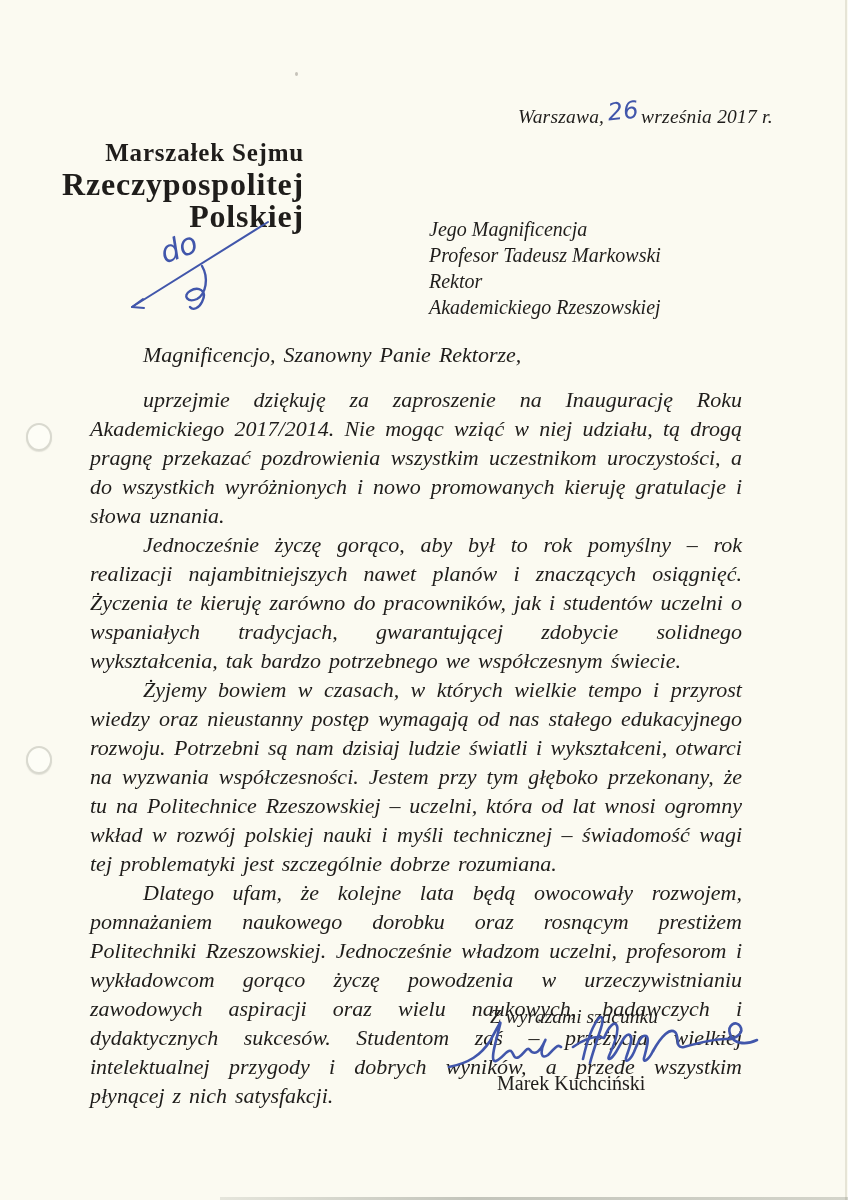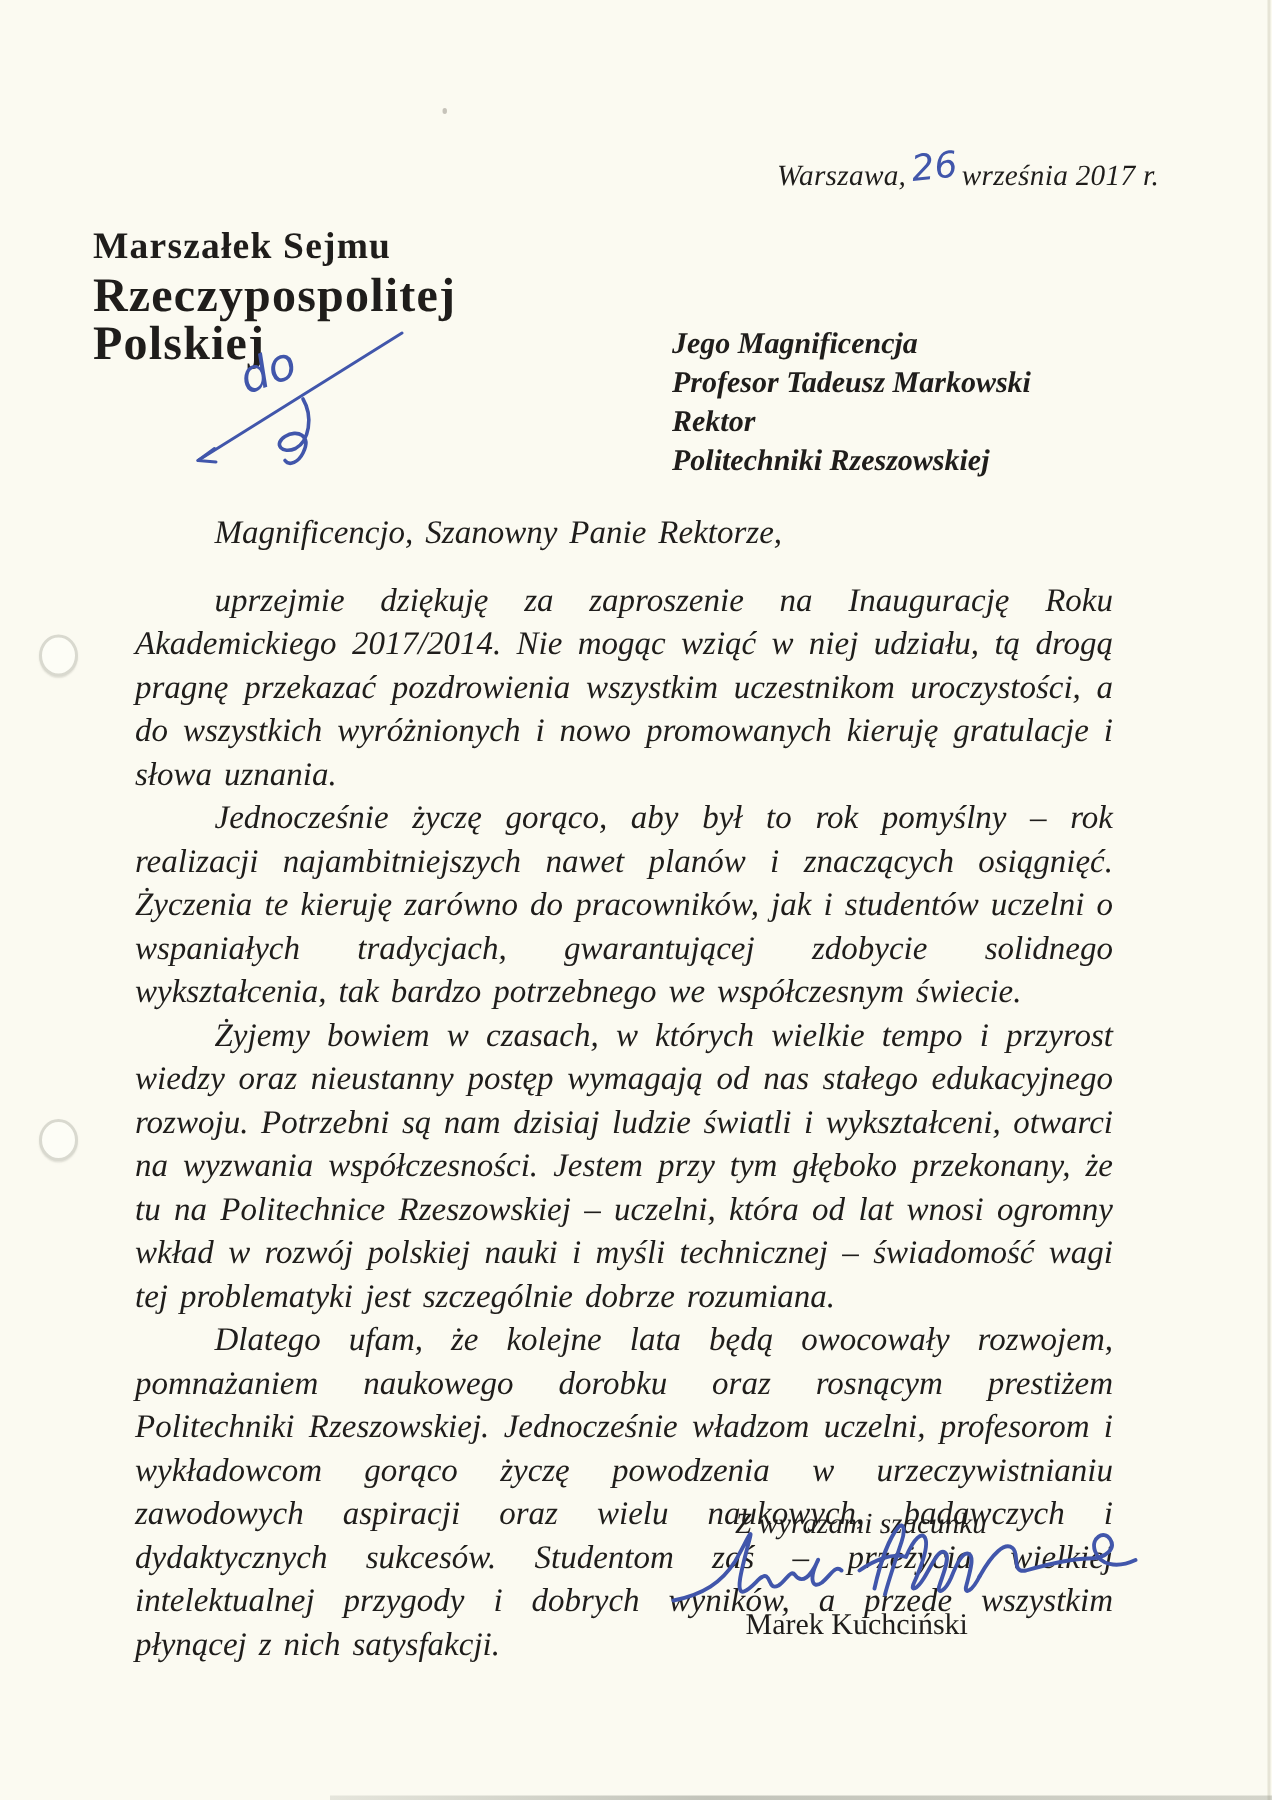--- a/index.html
+++ b/index.html
@@ -31,24 +31,23 @@
     font-style:italic;
     font-size:24px;
     color:#4156ab;
     transform:rotate(-6deg) translateY(-4px);
     margin:0 2px 0 4px;
   }
   .letterhead{
     position:absolute;
     left:62px; top:138px;
     width:242px;
-    text-align:left;
+    text-align:right;
     font-weight:600;
     letter-spacing:.8px;
-    margin-top:12px;
   }
   .letterhead .lh1{font-size:25px;line-height:30px;}
   .letterhead .lh2{font-size:32px;line-height:32px;}
   
   .annotation-svg{
     position:absolute;
     left:116px; top:210px;
     width:200px; height:115px;
   }
   .hand-do{
@@ -56,23 +55,23 @@
     left:160px; top:230px;
     font-family:"DejaVu Sans", sans-serif;
     font-style:italic;
     font-size:30px;
     color:#4156ab;
     transform:rotate(-20deg);
   }
   
   .recipient{
     position:absolute;
-    left:448px; top:216px;
+    left:429px; top:216px;
     font-style:italic;
-    font-weight:bold;
+    font-weight:normal;
     font-size:20px;
     line-height:26px;
   }
   
   .letter-body{
     position:absolute;
     left:90px; top:340px;
     width:652px;
     font-style:italic;
     font-size:22px;
@@ -156,21 +155,21 @@
     <path class="ink" stroke-width="2" d="M152,12 L16,97"></path>
     <path class="ink" stroke-width="2" d="M16,97 L27,89 M16,97 L28,98"></path>
     <path class="ink" stroke-width="2.4" d="M86,56 C93,68 90,84 81,89 C72,93 66,86 74,81 C82,76 92,80 86,92 C83,98 77,101 74,97"></path>
   </svg>
   <div class="hand-do">do</div>
 
   <div class="recipient">
     <div>Jego Magnificencja</div>
     <div>Profesor Tadeusz Markowski</div>
     <div>Rektor</div>
-    <div>Politechniki Rzeszowskiej</div>
+    <div>Akademickiego Rzeszowskiej</div>
   </div>
 
   <div class="letter-body">
     <p class="salutation">Magnificencjo, Szanowny Panie Rektorze,</p>
     <p class="para">uprzejmie dziękuję za zaproszenie na Inaugurację Roku Akademickiego 2017/2014. Nie mogąc wziąć w niej udziału, tą drogą pragnę przekazać pozdrowienia wszystkim uczestnikom uroczystości, a do wszystkich wyróżnionych i nowo promowanych kieruję gratulacje i słowa uznania.</p>
     <p class="para">Jednocześnie życzę gorąco, aby był to rok pomyślny – rok realizacji najambitniejszych nawet planów i znaczących osiągnięć. Życzenia te kieruję zarówno do pracowników, jak i studentów uczelni o wspaniałych tradycjach, gwarantującej zdobycie solidnego wykształcenia, tak bardzo potrzebnego we współczesnym świecie.</p>
     <p class="para">Żyjemy bowiem w czasach, w których wielkie tempo i przyrost wiedzy oraz nieustanny postęp wymagają od nas stałego edukacyjnego rozwoju. Potrzebni są nam dzisiaj ludzie światli i wykształceni, otwarci na wyzwania współczesności. Jestem przy tym głęboko przekonany, że tu na Politechnice Rzeszowskiej – uczelni, która od lat wnosi ogromny wkład w rozwój polskiej nauki i myśli technicznej – świadomość wagi tej problematyki jest szczególnie dobrze rozumiana.</p>
     <p class="para">Dlatego ufam, że kolejne lata będą owocowały rozwojem, pomnażaniem naukowego dorobku oraz rosnącym prestiżem Politechniki Rzeszowskiej. Jednocześnie władzom uczelni, profesorom i wykładowcom gorąco życzę powodzenia w urzeczywistnianiu zawodowych aspiracji oraz wielu naukowych, badawczych i dydaktycznych sukcesów. Studentom zaś – przeżycia wielkiej intelektualnej przygody i dobrych wyników, a przede wszystkim płynącej z nich satysfakcji.</p>
   </div>
 

